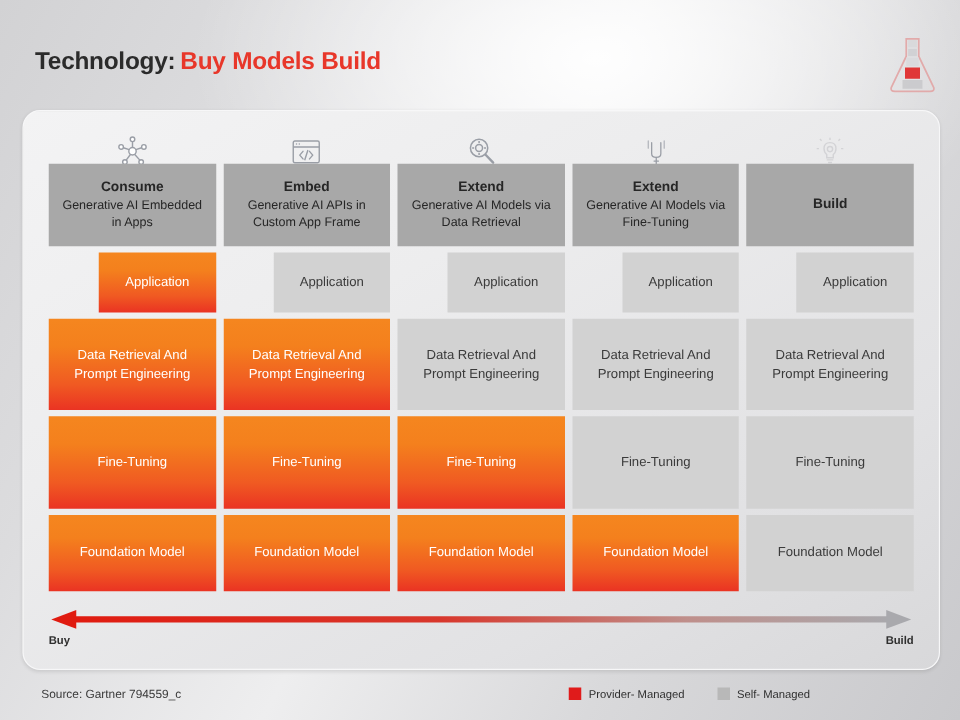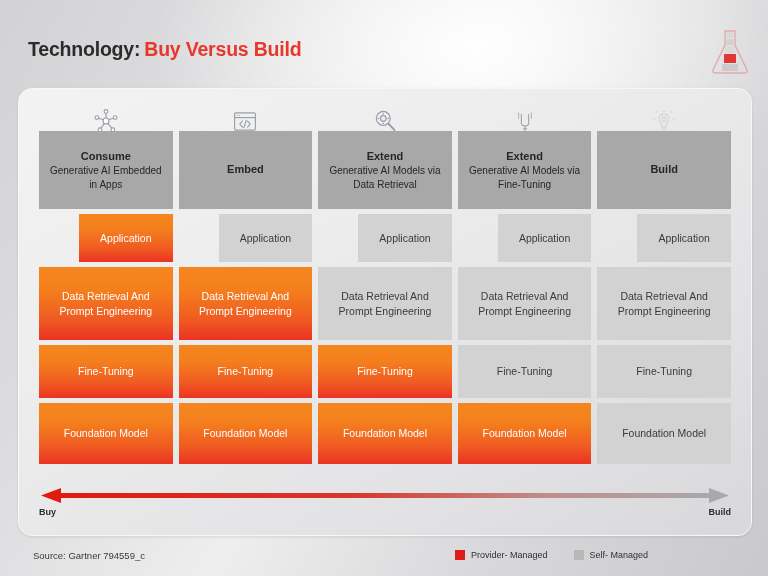--- a/index.html
+++ b/index.html
@@ -88,36 +88,36 @@
     align-items: center;
     justify-content: center;
     text-align: center;
     padding: 4px 7px;
     box-sizing: border-box;
     font-size: 10.5px;
     line-height: 1.42;
     color: #3a3a3a;
   }
   .cell.head {
-    height: 78px;
+    height: 66px;
     background: #a8a8a8;
     color: #262626;
     flex-direction: column;
     line-height: 1.35;
   }
   .cell.head .h-title {
     font-weight: bold;
     font-size: 11px;
     margin-bottom: 1px;
   }
   .cell.head .h-sub { font-size: 10px; }
 
   .cell.r-app   { height: 48px; margin-left: 40px; }
   .cell.r-data  { height: 73px; }
-  .cell.r-fine  { height: 53px; }
+  .cell.r-fine  { height: 74px; }
   .cell.r-found { height: 61px; }
 
   .cell.gray { background: #d2d2d2; color: #3b3b3b; }
   .cell.hot  {
     background: linear-gradient(180deg, #f5861f 0%, #f4801d 30%, #f05a22 72%, #ea3323 100%);
     color: #ffffff;
   }
 
   
   .arrow-wrap {
@@ -161,21 +161,21 @@
     gap: 6px;
     font-size: 9px;
     color: #2f2f2f;
   }
   .swatch { width: 10px; height: 10px; display: block; }
 </style>
 </head>
 <body>
 
 <div class="title">
-  <span class="t-dark">Technology:</span><span class="t-red">Buy Versus Build</span>
+  <span class="t-dark">Technology:</span><span class="t-red">Buy Models Build</span>
 </div>
 
 <div class="logo">
   <svg viewBox="0 0 44 50" width="44" height="50">
     <path d="M17 5 L27 5 L27 19 L39 44 Q40 47 36 47 L8 47 Q4 47 5 44 L17 19 Z" fill="none" stroke="#e2a3a3" stroke-width="1.4"></path>
     <rect x="18.5" y="6" width="7" height="6" fill="#d8d8da"></rect>
     <rect x="18.5" y="13" width="7" height="6" fill="#cfcfd2"></rect>
     <rect x="17" y="20" width="10" height="7" fill="#dadadd"></rect>
     <rect x="16" y="28" width="12" height="9" fill="#e02020"></rect>
     <rect x="14" y="38" width="16" height="7" fill="#c9c9cc"></rect>
@@ -254,20 +254,21 @@
 
   <div class="matrix">
 
     <div class="mrow">
       <div class="cell head gray-head">
         <div class="h-title">Consume</div>
         <div class="h-sub">Generative AI Embedded in Apps</div>
       </div>
       <div class="cell head gray-head">
         <div class="h-title">Embed</div>
+        <div class="h-sub">Generative AI APIs in Custom App Frame</div>
       </div>
       <div class="cell head gray-head">
         <div class="h-title">Extend</div>
         <div class="h-sub">Generative AI Models via Data Retrieval</div>
       </div>
       <div class="cell head gray-head">
         <div class="h-title">Extend</div>
         <div class="h-sub">Generative AI Models via Fine-Tuning</div>
       </div>
       <div class="cell head gray-head">

